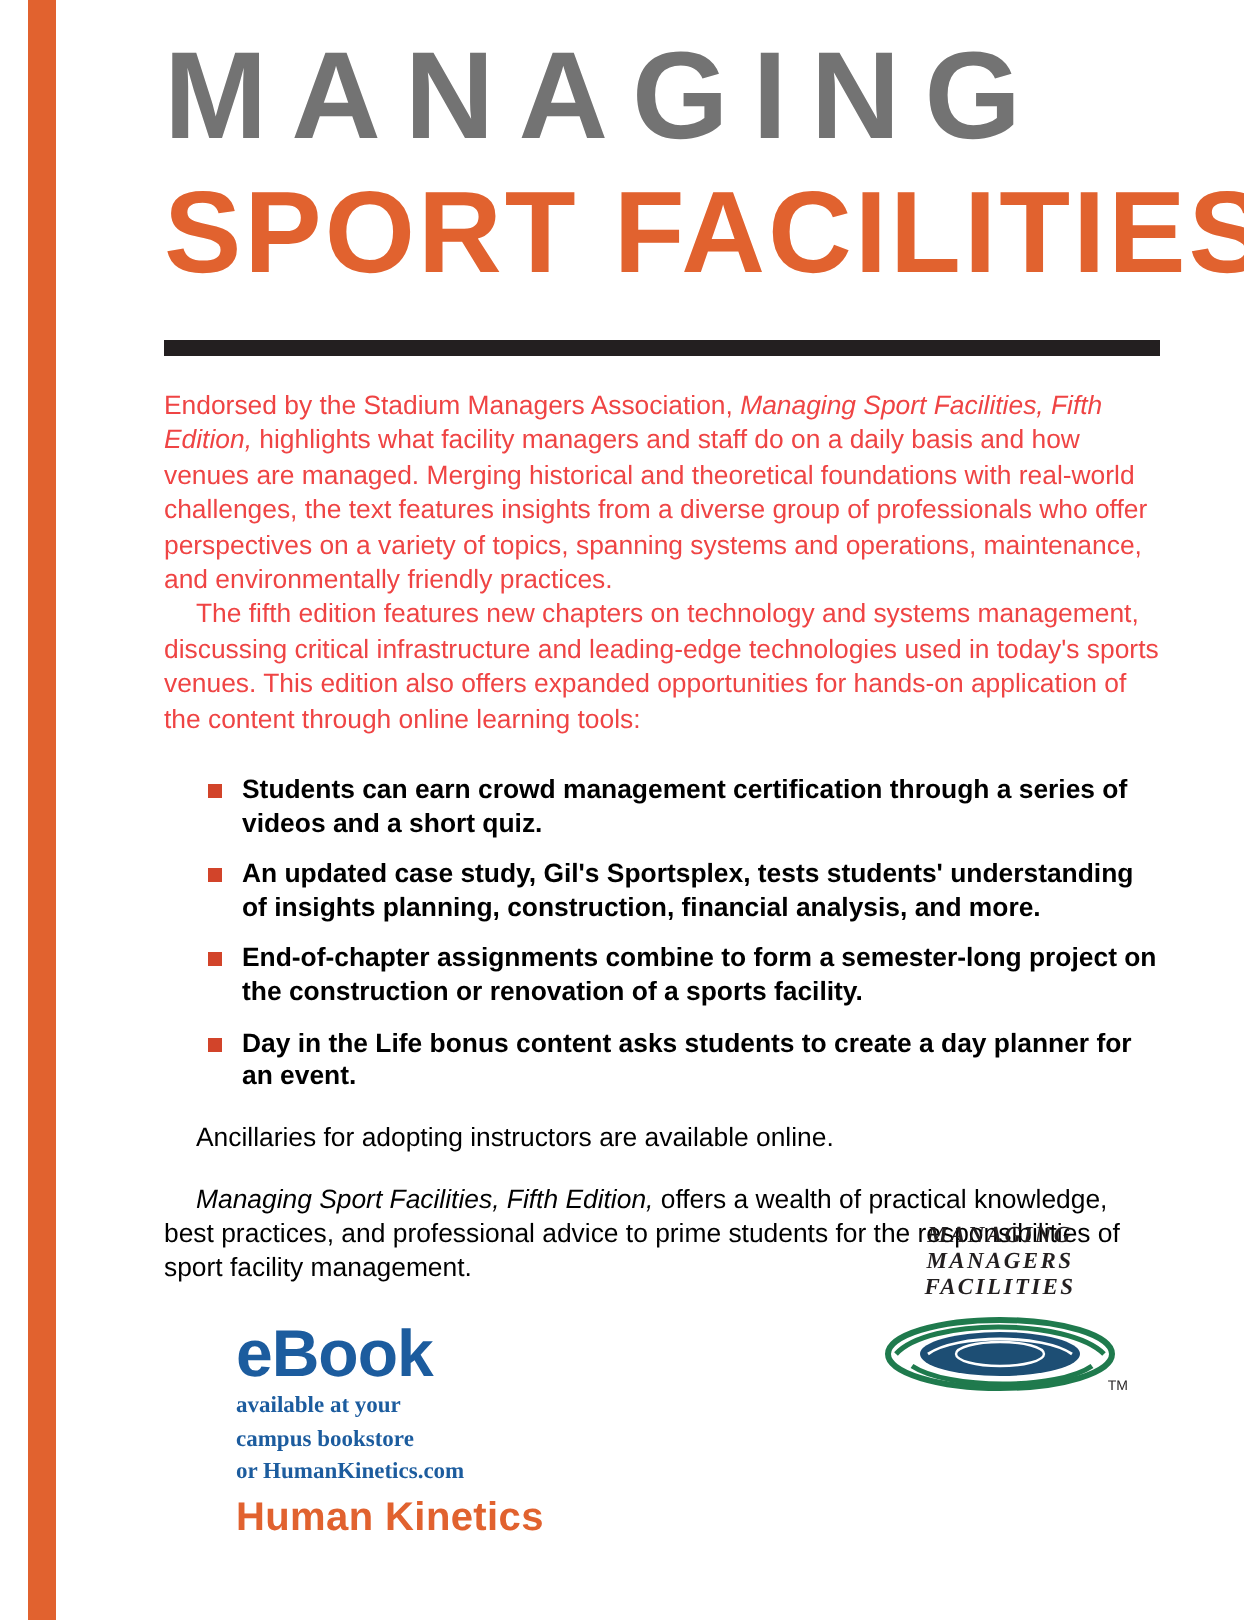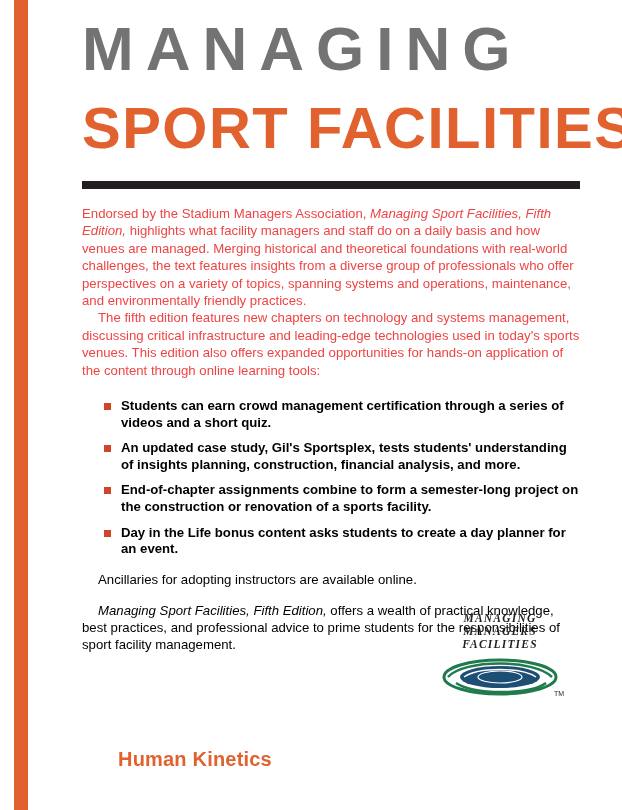--- a/index.html
+++ b/index.html
@@ -54,21 +54,21 @@
     white-space: nowrap;
   }
   .title-line2 {
     font-family: "Liberation Sans", sans-serif;
     font-weight: bold;
     font-size: 58px;
     line-height: 62px;
     letter-spacing: 1.5px;
     color: #e1622f;
     white-space: nowrap;
-    margin-top: 15px;
+    margin-top: 4px;
   }
   .rule {
     margin-top: 22px;
     height: 8px;
     background: #231f20;
     width: 100%;
   }
 
   
   .body-copy {
@@ -234,16 +234,22 @@
         <ellipse cx="66" cy="24" rx="40" ry="11" fill="#1d4e74"></ellipse>
         <path d="M14 24 C30 6, 100 6, 118 24" fill="none" stroke="#1f7a4d" stroke-width="2.5"></path>
         <path d="M22 30 C40 42, 95 42, 112 30" fill="none" stroke="#1f7a4d" stroke-width="2.5"></path>
         <path d="M30 24 C44 14, 88 14, 102 24" fill="none" stroke="#ffffff" stroke-width="1.4"></path>
         <ellipse cx="66" cy="24" rx="22" ry="6" fill="none" stroke="#ffffff" stroke-width="1.2"></ellipse>
       </svg>
       <span class="sma-tm">TM</span>
     </div>
   </div>
 
+  <div class="ebook">
+    <div class="ebook-title">eBook</div>
+    <div class="ebook-sub">available at your</div>
+    <div class="ebook-sub">campus bookstore</div>
+    <div class="ebook-sub">or HumanKinetics.com</div>
+  </div>
 
   <div class="publisher">Human Kinetics</div>
 
 </div>
 
 </body></html>

